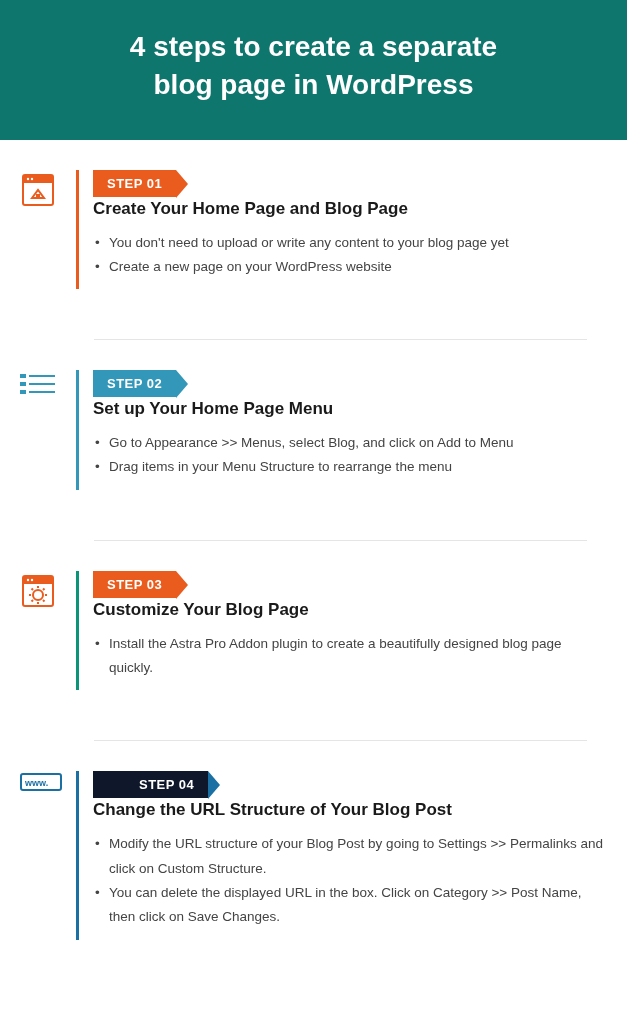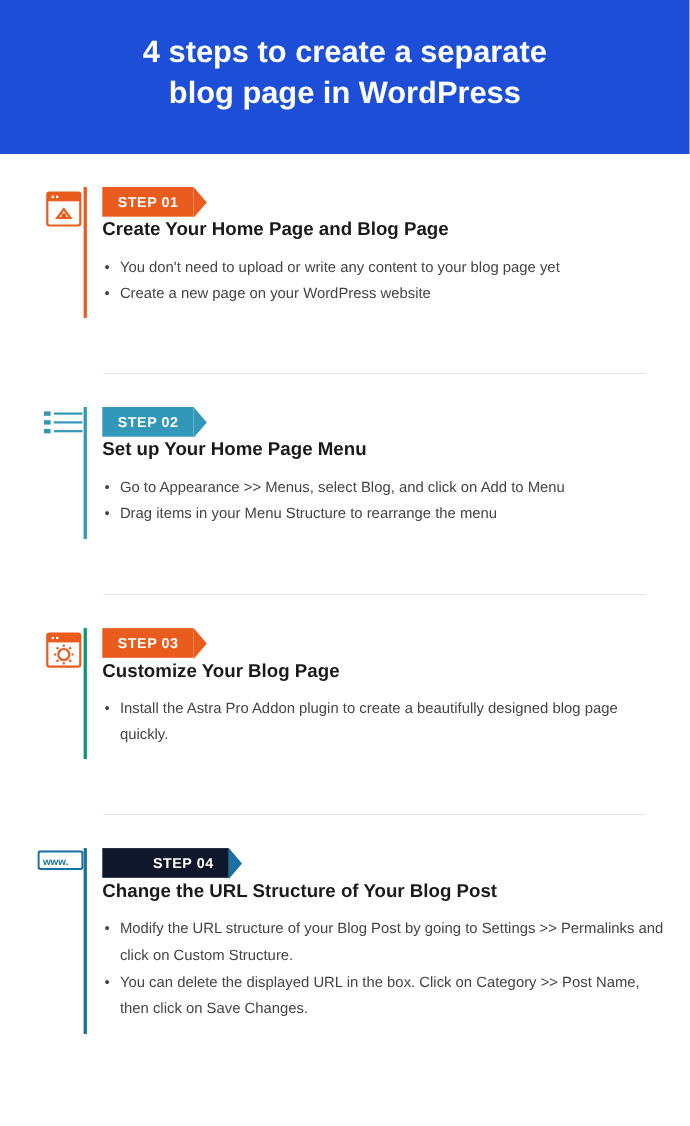--- a/index.html
+++ b/index.html
@@ -2,21 +2,21 @@
 <html><head>
 <meta charset="utf-8">
 <style>
 * { margin: 0; padding: 0; box-sizing: border-box; }
 body {
   font-family: -apple-system, BlinkMacSystemFont, 'Segoe UI', Arial, sans-serif;
   width: 627px;
   background: #fff;
 }
 .header {
-  background: #1d4ed8;
+  background: #0f766e;
   color: #fff;
   text-align: center;
   padding: 28px 8px 36px;
 }
 .header h1 {
   font-size: 28px;
   font-weight: 700;
   line-height: 1.35;
 }
 .content {
@@ -25,21 +25,21 @@
 .step {
   display: flex;
   margin-bottom: 30px;
   padding-bottom: 20px;
 }
 .step-icon {
   width: 56px;
   flex-shrink: 0;
   padding-top: 2px;
   display: flex;
-  justify-content: flex-end;
+  justify-content: flex-start;
   align-items: flex-start;
 }
 .step-body {
   flex: 1;
   border-left: 3px solid;
   padding-left: 14px;
   padding-bottom: 10px;
 }
 .step-badge {
   display: inline-block;

